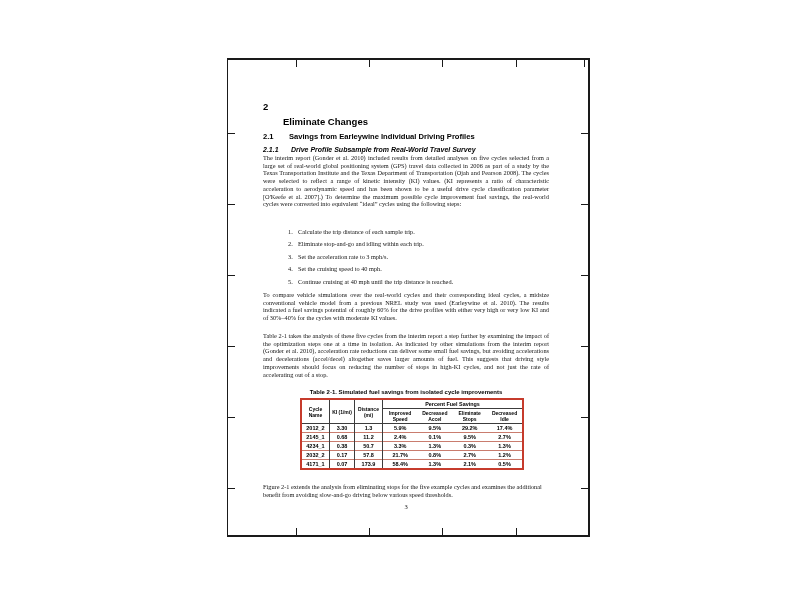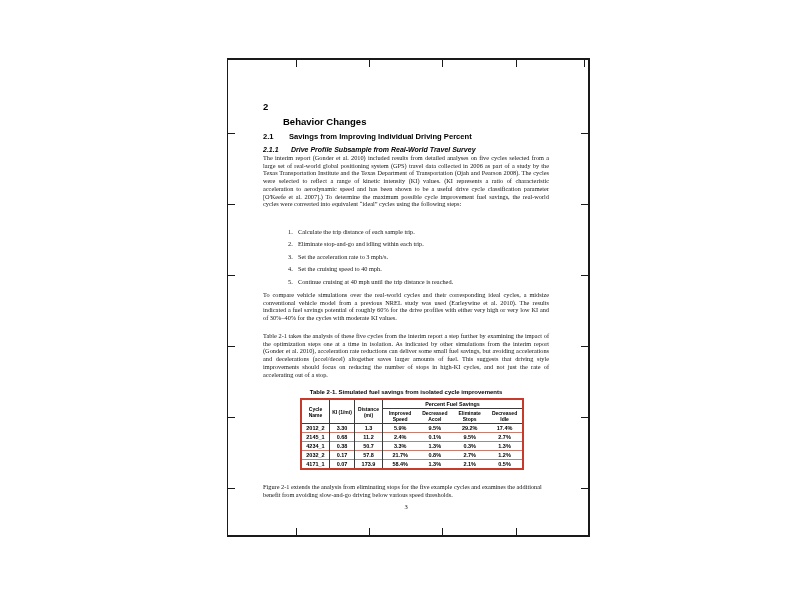--- a/index.html
+++ b/index.html
@@ -52,27 +52,27 @@
 </head>
 <body>
 
 <div class="canvas">
   <div class="page" id="page">
 
     <div class="h1">
       <span class="num">2</span>
       <span>
         <br>
-        <span>Behavior Changes</span>
+        <span>Eliminate Changes</span>
       </span>
     </div>
 
     <div class="h2">
       <span class="num">2.1</span>
-      <span>Savings from Improving Individual Driving Percent</span>
+      <span>Savings from Earleywine Individual Driving Profiles</span>
     </div>
 
     <div class="h3">
       <span class="num">2.1.1</span>
       <span>Drive Profile Subsample from Real-World Travel Survey</span>
     </div>
 
     <div class="para" id="para1">The interim report (Gonder et al. 2010) included results from detailed analyses on five cycles selected from a large set of real-world global positioning system (GPS) travel data collected in 2006 as part of a study by the Texas Transportation Institute and the Texas Department of Transportation (Ojah and Pearson 2008). The cycles were selected to reflect a range of kinetic intensity (KI) values. (KI represents a ratio of characteristic acceleration to aerodynamic speed and has been shown to be a useful drive cycle classification parameter [O'Keefe et al. 2007].) To determine the maximum possible cycle improvement fuel savings, the real-world cycles were converted into equivalent “ideal” cycles using the following steps:</div>
 
     <div class="numlist">

